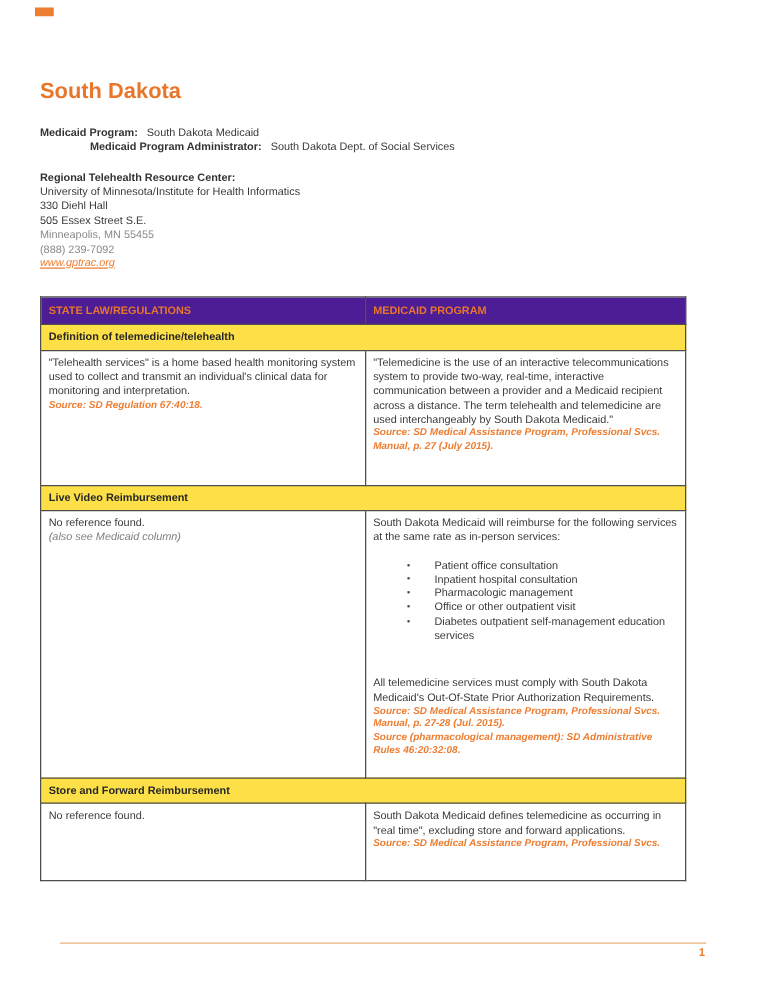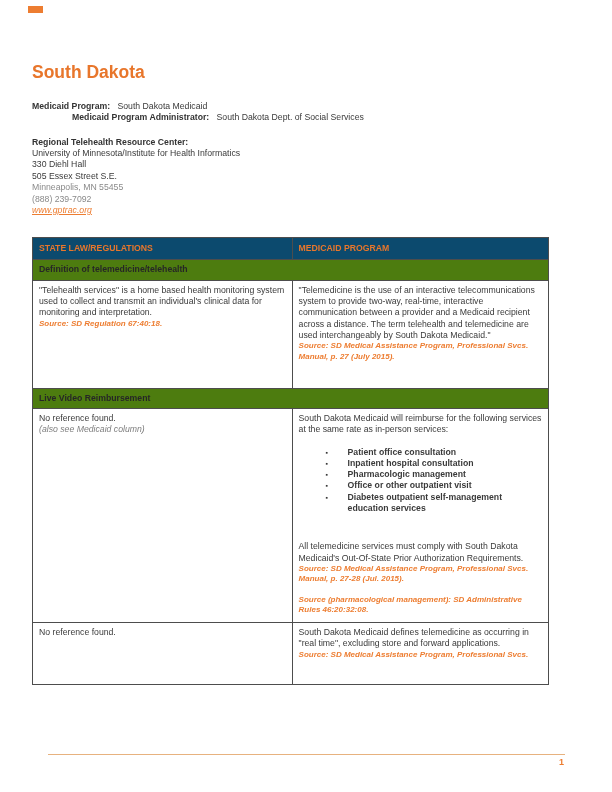--- a/index.html
+++ b/index.html
@@ -39,29 +39,29 @@
     border-collapse:collapse;
     font-size:8.7px; line-height:11.3px;
   }
   table.law-table th, table.law-table td {
     border:1px solid #4d4d4d;
     text-align:left;
     vertical-align:top;
     padding:4px 6px;
   }
   table.law-table th {
-    background:#0c4a6e;
+    background:#4c1d95;
     color:#E8762B;
     font-weight:bold;
     height:13px;
     vertical-align:middle;
     font-size:8.7px;
   }
   tr.section-row td {
-    background:#4d7c0f;
+    background:#fde047;
     color:#262626;
     font-weight:bold;
     height:11px;
     vertical-align:middle;
   }
   td.cell { background:#ffffff; }
   .row-def td.cell { height:99px; }
   .row-video td.cell { height:205px; }
   .row-snf td.cell { height:53px; }
   .cell p { margin:0; }
@@ -75,21 +75,20 @@
     font-style:italic; color:#7f7f7f; margin-top:11px;
   }
   ul.bullets {
     list-style:none;
     margin:11px 0 0 0;
     padding:0 0 0 27px;
   }
   ul.bullets li {
     position:relative;
     padding-left:22px;
-    font-weight:bold;
   }
   ul.bullets li::before {
     content:"▪";
     position:absolute; left:0; top:0;
     font-size:7px;
   }
   .footer-line {
     position:absolute; left:48px; right:47px; top:754px;
     border-top:1px solid #E7B27F;
   }
@@ -170,24 +169,27 @@
         <p>South Dakota Medicaid will reimburse for the following services at the same rate as in-person services:</p>
         <ul class="bullets">
           <li>Patient office consultation</li>
           <li>Inpatient hospital consultation</li>
           <li>Pharmacologic management</li>
           <li>Office or other outpatient visit</li>
           <li>Diabetes outpatient self-management education services</li>
         </ul>
         <p class="gap">All telemedicine services must comply with South Dakota Medicaid's Out-Of-State Prior Authorization Requirements.</p>
         <p class="source">Source: SD Medical Assistance Program, Professional Svcs. Manual, p. 27-28 (Jul. 2015).</p>
-        <p class="source" style="margin-top:10px;">Source (pharmacological management): SD Administrative Rules 46:20:32:08.</p>
-      </td>
-    </tr>
-
+        <p class="source" style="">Source (pharmacological management): SD Administrative Rules 46:20:32:08.</p>
+      </td>
+    </tr>
+
+    <tr class="section-row">
+      <td colspan="2">Store and Forward Reimbursement</td>
+    </tr>
 
     <tr class="row-snf">
       <td class="cell">
         <p>No reference found.</p>
       </td>
       <td class="cell">
         <p>South Dakota Medicaid defines telemedicine as occurring in "real time", excluding store and forward applications.</p>
         <p class="source">Source: SD Medical Assistance Program, Professional Svcs.</p>
       </td>
     </tr>

